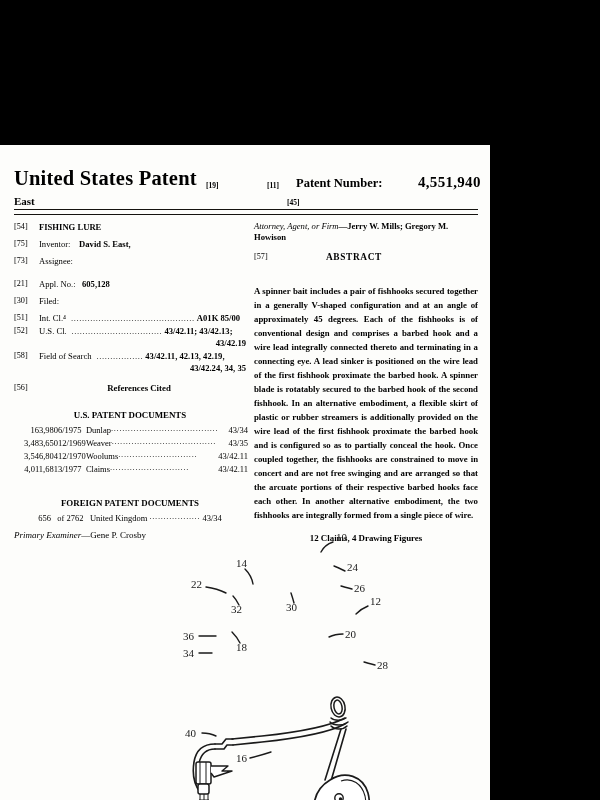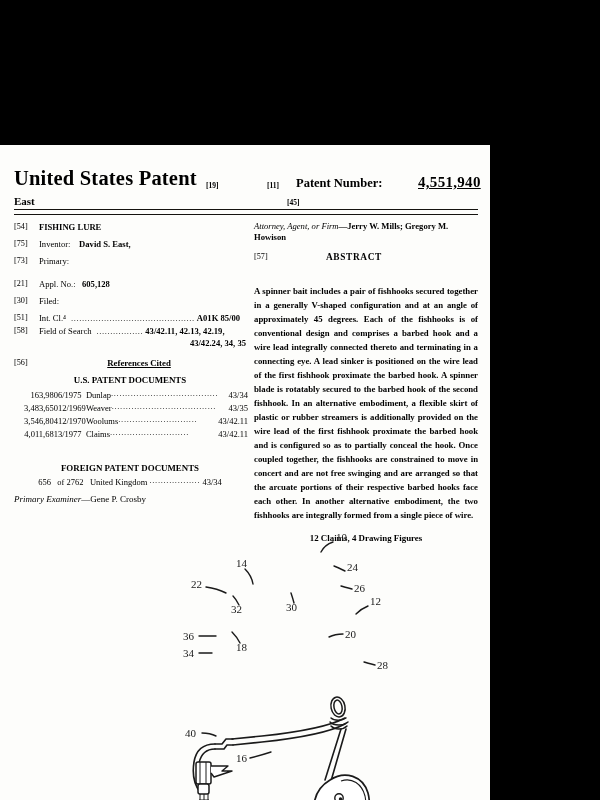--- a/index.html
+++ b/index.html
@@ -59,21 +59,20 @@
     font-size: 12.5px;
     font-weight: bold;
   }
   .mh-num {
     position: absolute;
     left: 404px;
     top: 29px;
     font-size: 15px;
     font-weight: bold;
     letter-spacing: 0.3px;
-    text-decoration: underline;
   }
   .mh-name {
     position: absolute;
     left: 0px;
     top: 50px;
     font-size: 11px;
     font-weight: bold;
   }
   .rule-thin {
     position: absolute;
@@ -148,22 +147,21 @@
   }
 
   .ctr {
     text-align: center;
     font-weight: bold;
     font-size: 8.8px;
   }
 
   .refs-head {
     margin-top: 7px;
-    margin-bottom: 6px;
-    text-decoration: underline;
+    margin-bottom: 16px;
   }
   .docs-head {
     margin-top: 2px;
     margin-bottom: 2.5px;
     font-size: 8.9px;
   }
   .foreign-head {
     margin-top: 24px;
     margin-bottom: 2.5px;
     font-size: 8.9px;
@@ -284,21 +282,21 @@
 
       <div class="fld">
         <span class="tag">[75]</span>
         <span>Inventor:</span>
         &nbsp;&nbsp;
         <span class="val">David S. East,</span>
       </div>
 
       <div class="fld">
         <span class="tag">[73]</span>
-        <span>Primary:</span>
+        <span>Assignee:</span>
         <span class="val"></span>
       </div>
 
       <div style="height:7px"></div>
 
       <div class="fld">
         <span class="tag">[21]</span>
         <span>Appl. No.:</span>
         &nbsp;
         <span class="val">605,128</span>
@@ -312,20 +310,29 @@
 
       <div class="fld tight">
         <span class="tag">[51]</span>
         <span class="dotrow">
           <span>Int. Cl.⁴</span>
           <span class="dots">&nbsp;.............................................</span>
           <span class="val">A01K 85/00</span>
         </span>
       </div>
 
+      <div class="fld tight">
+        <span class="tag">[52]</span>
+        <span class="dotrow">
+          <span>U.S. Cl.</span>
+          <span class="dots">&nbsp;.................................</span>
+          <span class="val">43/42.11; 43/42.13;</span>
+        </span>
+        <span class="cont">43/42.19</span>
+      </div>
 
       <div class="fld tight">
         <span class="tag">[58]</span>
         <span class="dotrow">
           <span>Field of Search</span>
           <span class="dots">&nbsp;.................</span>
           <span class="val">43/42.11, 42.13, 42.19,</span>
         </span>
         <span class="cont">43/42.24, 34, 35</span>
       </div>

